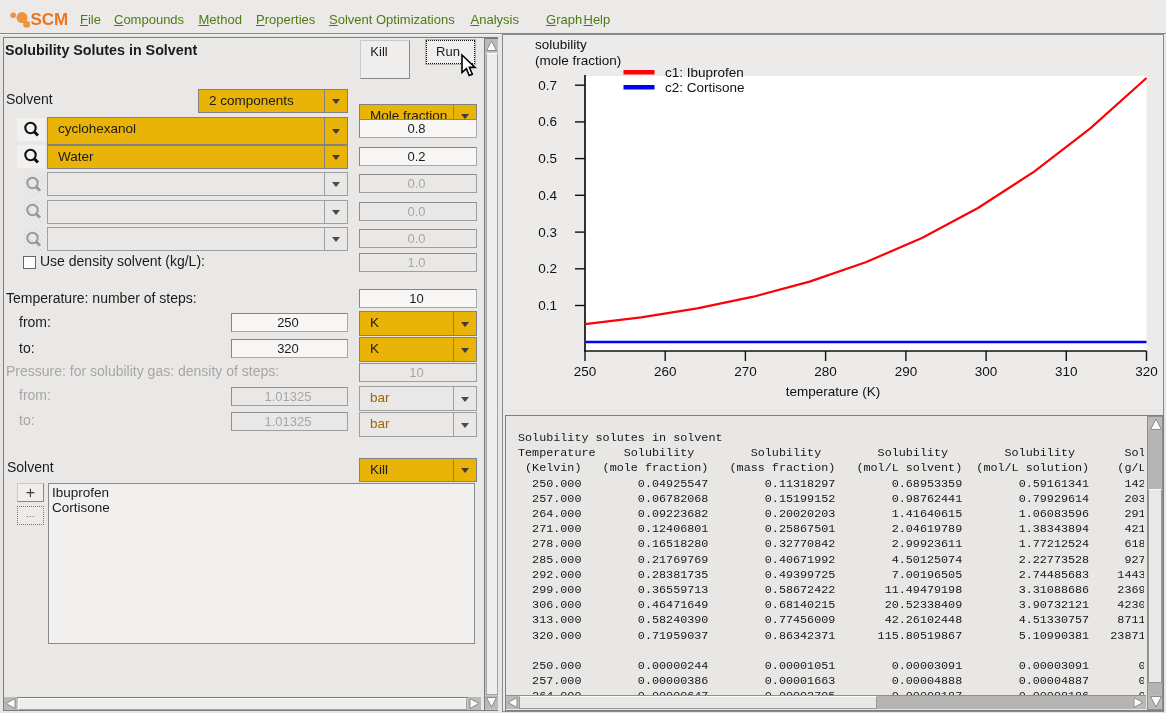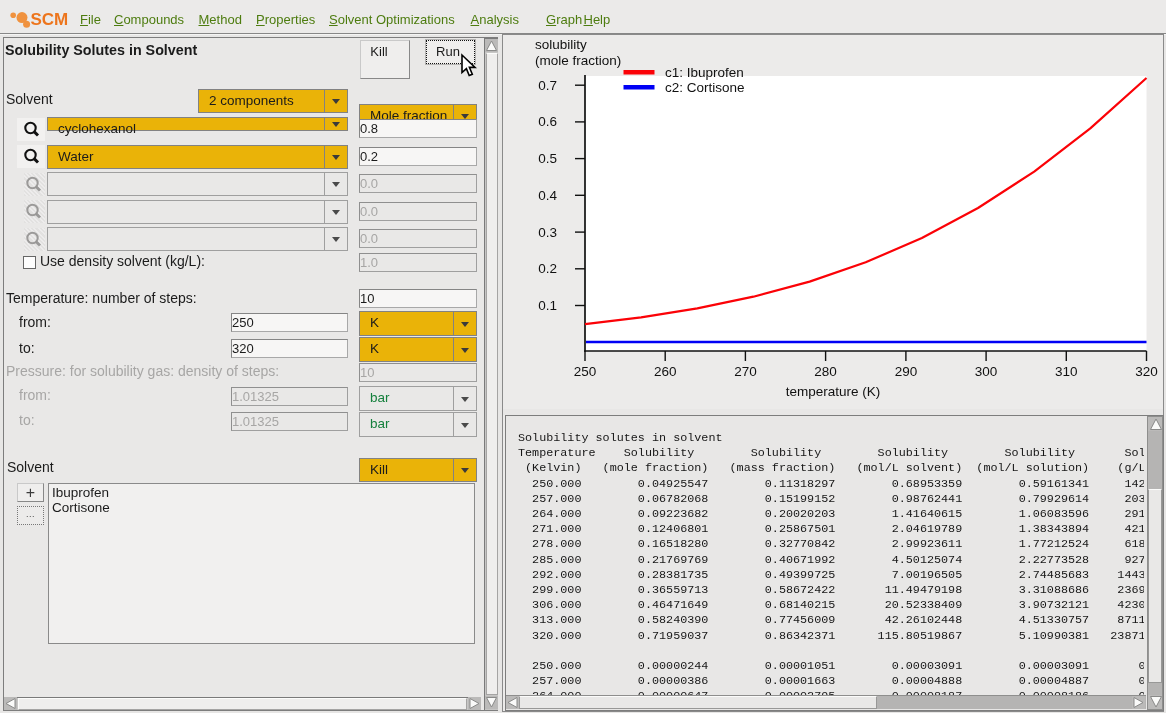--- a/index.html
+++ b/index.html
@@ -1,24 +1,24 @@
 <!DOCTYPE html>
 <html><head><meta charset="utf-8"><title>COSMO-RS</title>
 <style>
 html,body{margin:0;padding:0}
 body{width:1166px;height:713px;position:relative;overflow:hidden;background:#e7e6e5;
  font-family:"Liberation Sans",sans-serif;color:#1b1b1b;-webkit-font-smoothing:antialiased}
 .abs{position:absolute}
 .lbl{position:absolute;font-size:14px;line-height:15px;white-space:nowrap}
 .gray{color:#a7a6a5}
 .field{position:absolute;background:#f7f6f5;border:1px solid #858585;border-right-color:#a8a8a8;border-bottom-color:#a8a8a8;
- font-size:13px;text-align:left;padding-right:3px;box-sizing:border-box;line-height:17px}
+ font-size:13px;text-align:center;padding-right:3px;box-sizing:border-box;line-height:17px}
 .field.dis{background:#e9e8e7;color:#a7a6a5;border-color:#9f9f9f;border-top-color:#8f8f8f;border-left-color:#8f8f8f}
 .combo{position:absolute;background:#eab308;border:1px solid #828282;box-sizing:border-box;font-size:13.5px;white-space:nowrap}
-.combo.dis{background:#e9e8e7;color:#15803d;border-color:#9f9f9f}
+.combo.dis{background:#e9e8e7;color:#a16207;border-color:#9f9f9f}
 .combo .tx{position:absolute;left:10px;top:3px}
 .combo .ab{position:absolute;right:0;top:0;bottom:0;width:22px;border-left:1px solid #828282}
 .combo.dis .ab{border-left-color:#9f9f9f}
 .combo .tri{position:absolute;right:7px;top:50%;margin-top:-2px;width:0;height:0;
  border:4px solid transparent;border-top:5px solid #3a3a3a}
 .combo.dis .tri{border-top-color:#4a4a4a}
 .chk{background-image:repeating-linear-gradient(45deg,#e2e1e0 0 1.5px,#edecec 1.5px 3px)}
 .btn{position:absolute;background:#efeeed;border:1px solid #888;border-top-color:#c9c9c9;border-left-color:#c9c9c9;
  box-sizing:border-box;font-size:13px;text-align:center;color:#1b1b1b}
 .menu{position:absolute;top:12px;font-size:13px;color:#4d7c0f;white-space:nowrap}
@@ -60,21 +60,21 @@
 <div class="combo" style="left:359px;top:104px;width:118px;height:23px">
     <span class="tx">Mole fraction</span>
     <span class="ab">
       <span class="tri"></span>
     </span>
   </div>
 <div class="abs" style="left:17px;top:117.5px;width:28px;height:23px;background:#f2f1f0"><svg width="28" height="23" viewBox="0 0 28 23">
       <circle cx="13.5" cy="10" r="5.2" fill="none" stroke="#111" stroke-width="2.1"></circle>
       <line x1="17.4" y1="13.9" x2="21" y2="17.5" stroke="#111" stroke-width="3"></line>
     </svg></div>
-<div class="combo" style="left:47px;top:117.0px;width:301px;height:14px">
+<div class="combo" style="left:47px;top:117.0px;width:301px;height:28px">
     <span class="tx">cyclohexanol</span>
     <span class="ab">
       <span class="tri"></span>
     </span>
   </div>
 <div class="field" style="left:359px;top:119.0px;width:118px;height:19px">0.8</div>
 <div class="abs" style="left:17px;top:145.0px;width:28px;height:23px;background:#f2f1f0"><svg width="28" height="23" viewBox="0 0 28 23">
       <circle cx="13.5" cy="10" r="5.2" fill="none" stroke="#111" stroke-width="2.1"></circle>
       <line x1="17.4" y1="13.9" x2="21" y2="17.5" stroke="#111" stroke-width="3"></line>
     </svg></div>

